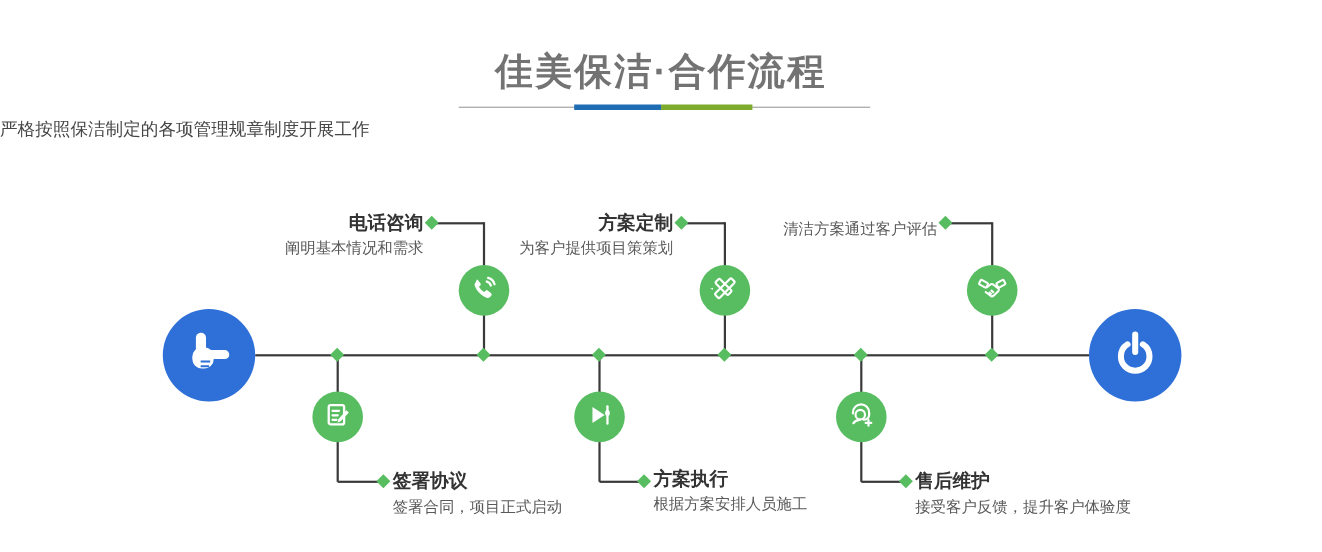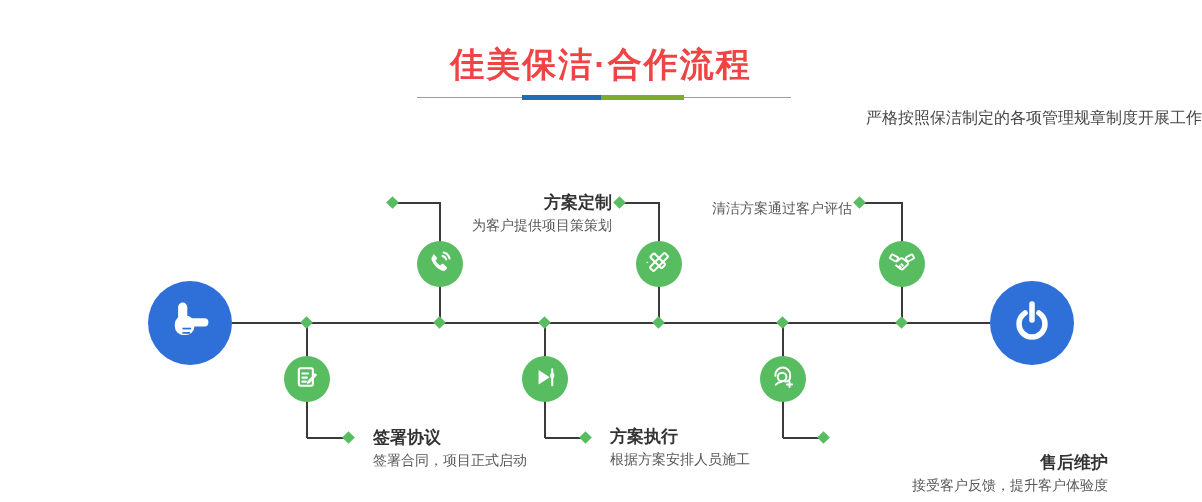--- a/index.html
+++ b/index.html
@@ -3,40 +3,40 @@
 <meta charset="utf-8">
 <style>
   html,body{margin:0;padding:0;background:#fff;}
   .canvas{
     position:relative;width:1202px;height:502px;background:#ffffff;
     font-family:"Liberation Sans","DejaVu Sans",sans-serif;overflow:hidden;
   }
   .abs{position:absolute;}
   
   .main-title{left:0;top:42px;width:1202px;text-align:center;font-size:34px;
-    font-weight:bold;color:#ef4444;letter-spacing:2px;}
+    font-weight:bold;color:#737373;letter-spacing:2px;}
   .divider-gray{left:417px;top:97px;width:374px;height:1px;background:#9c9c9c;}
   .divider-blue{left:522px;top:95px;width:79px;height:5px;}
   .divider-green{left:601px;top:95px;width:83px;height:5px;}
-  .main-subtitle{left:0;top:108px;width:1202px;text-align:right;font-size:16px;color:#464646;}
+  .main-subtitle{left:0;top:108px;width:1202px;text-align:left;font-size:16px;color:#464646;}
   
   .hline,.vline{background:#3a3a3a;}
   .hline{height:2px;}
   .vline{width:2px;}
   .diamond{width:9px;height:9px;transform:rotate(45deg);}
   .gcircle{width:46px;height:46px;border-radius:50%;
     display:flex;align-items:center;justify-content:center;}
   .bcircle{width:84px;height:84px;border-radius:50%;
     display:flex;align-items:center;justify-content:center;}
   
   .step-label{line-height:1;}
   .step-label .step-title{font-size:17px;font-weight:bold;color:#333333;}
   .step-label .step-desc{font-size:14px;color:#595959;margin-top:7px;}
   .label-top{width:220px;text-align:right;}
-  .label-bottom{width:260px;text-align:left;margin-left:16px;}
+  .label-bottom{width:260px;text-align:left;}
 </style>
 </head>
 <body>
 
 <div class="canvas">
 
   <div class="abs main-title">佳美保洁·合作流程</div>
   <div class="abs divider-gray"></div>
   <div class="abs divider-blue" style="background:#1d6cb4"></div>
   <div class="abs divider-green" style="background:#7eaa2d"></div>
@@ -154,34 +154,38 @@
         <path d="M5.5 11v-.8a6.3 6.3 0 0 1 12.6 0V11"></path>
         <circle cx="11.2" cy="12" r="3.7"></circle>
         <path d="M18.1 11v1.3a3.6 3.6 0 0 1-3.6 3.6h-.8"></path>
         <path d="M5.8 18.6c1.3-1.5 3-2.4 5-2.5"></path>
         <line x1="17.6" y1="16.2" x2="17.6" y2="20.6"></line>
         <line x1="15.4" y1="18.4" x2="19.8" y2="18.4"></line>
       </svg>
     </span>
   </div>
 
+  <div class="abs step-label label-top" style="left:165px;top:194px;">
+    <div class="step-title">电话咨询</div>
+    <div class="step-desc">阐明基本情况和需求</div>
+  </div>
   <div class="abs step-label label-top" style="left:392px;top:194px;text-align:right;">
     <div class="step-title">方案定制</div>
     <div class="step-desc">为客户提供项目策策划</div>
   </div>
   <div class="abs step-label label-top" style="left:632px;top:194px;">
     <div class="step-desc">清洁方案通过客户评估</div>
   </div>
 
   <div class="abs step-label label-bottom" style="left:357px;top:429px;">
     <div class="step-title">签署协议</div>
     <div class="step-desc">签署合同，项目正式启动</div>
   </div>
   <div class="abs step-label label-bottom" style="left:594px;top:429px;font-family:Liberation Mono, monospace;">
     <div class="step-title">方案执行</div>
     <div class="step-desc">根据方案安排人员施工</div>
   </div>
-  <div class="abs step-label label-bottom" style="left:832px;top:454px;text-align:right;">
+  <div class="abs step-label label-bottom" style="left:832px;top:429px;">
     <div class="step-title">售后维护</div>
     <div class="step-desc">接受客户反馈，提升客户体验度</div>
   </div>
 
 </div>
 
 </body></html>

